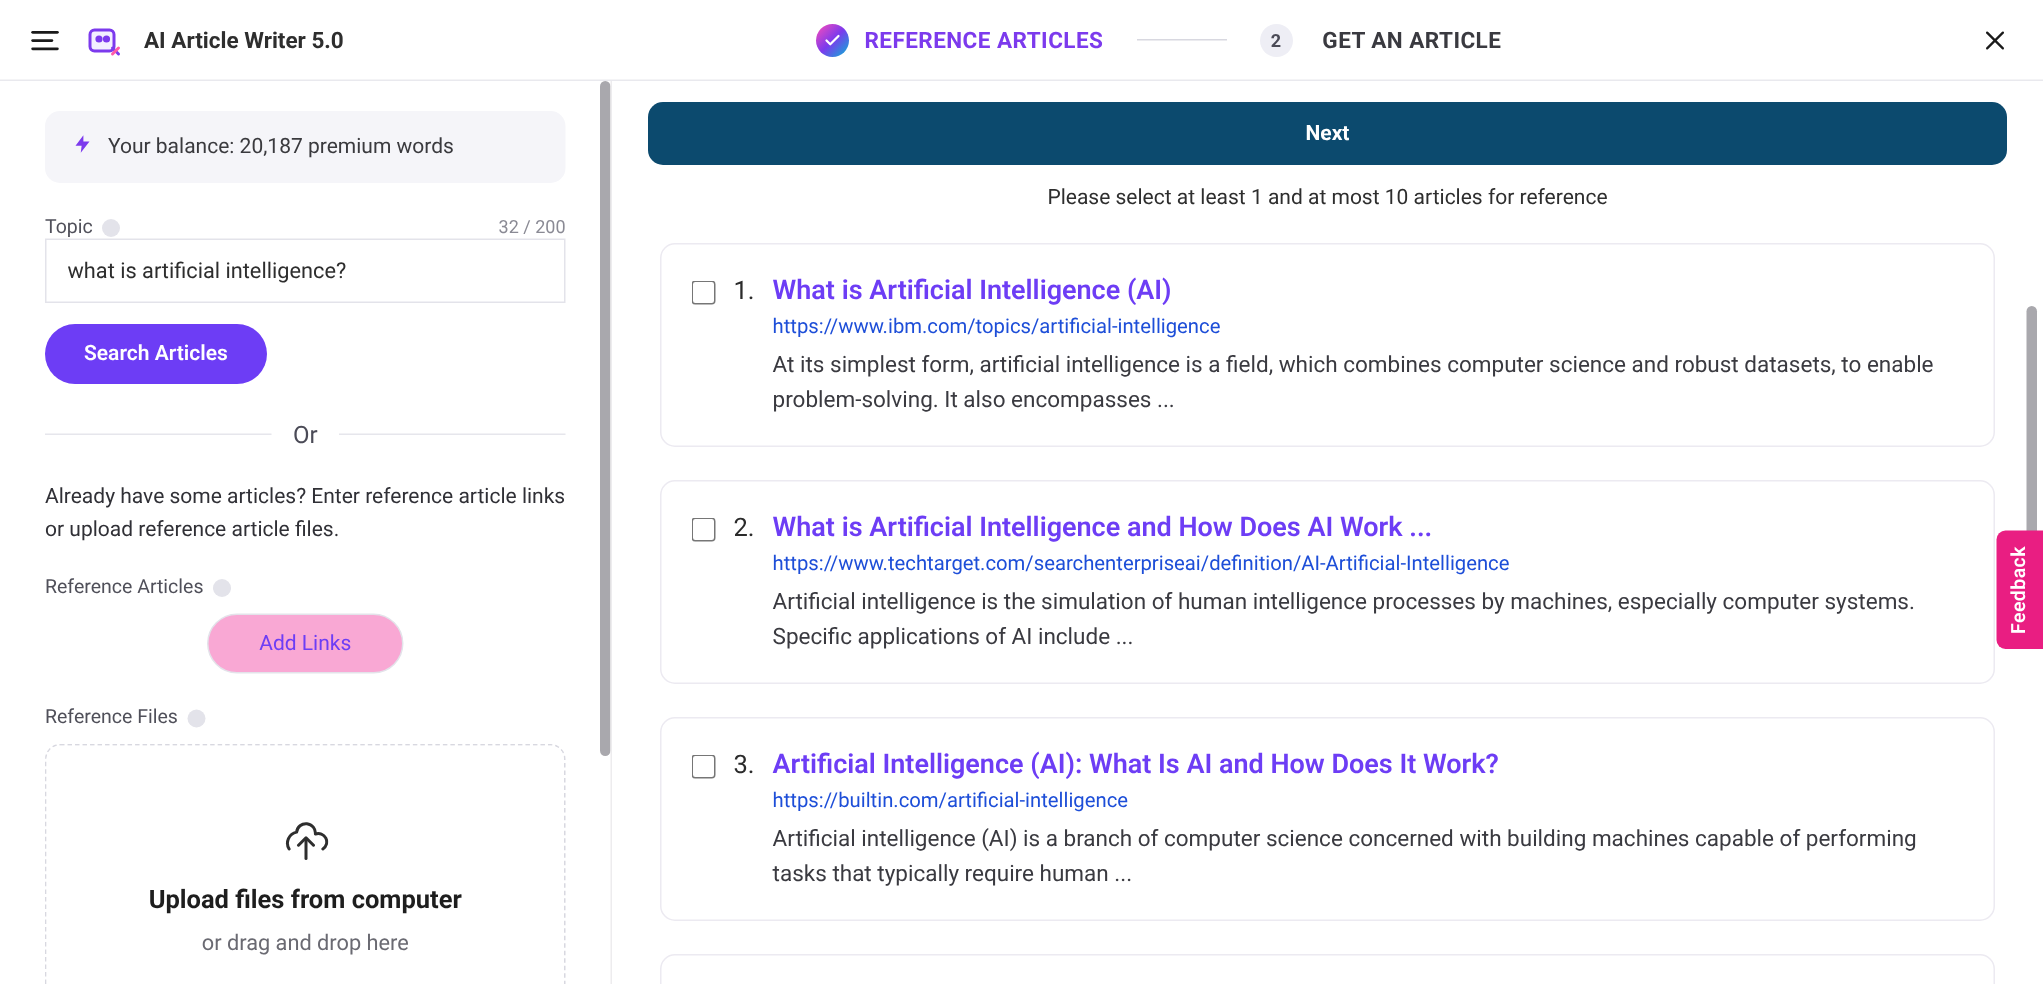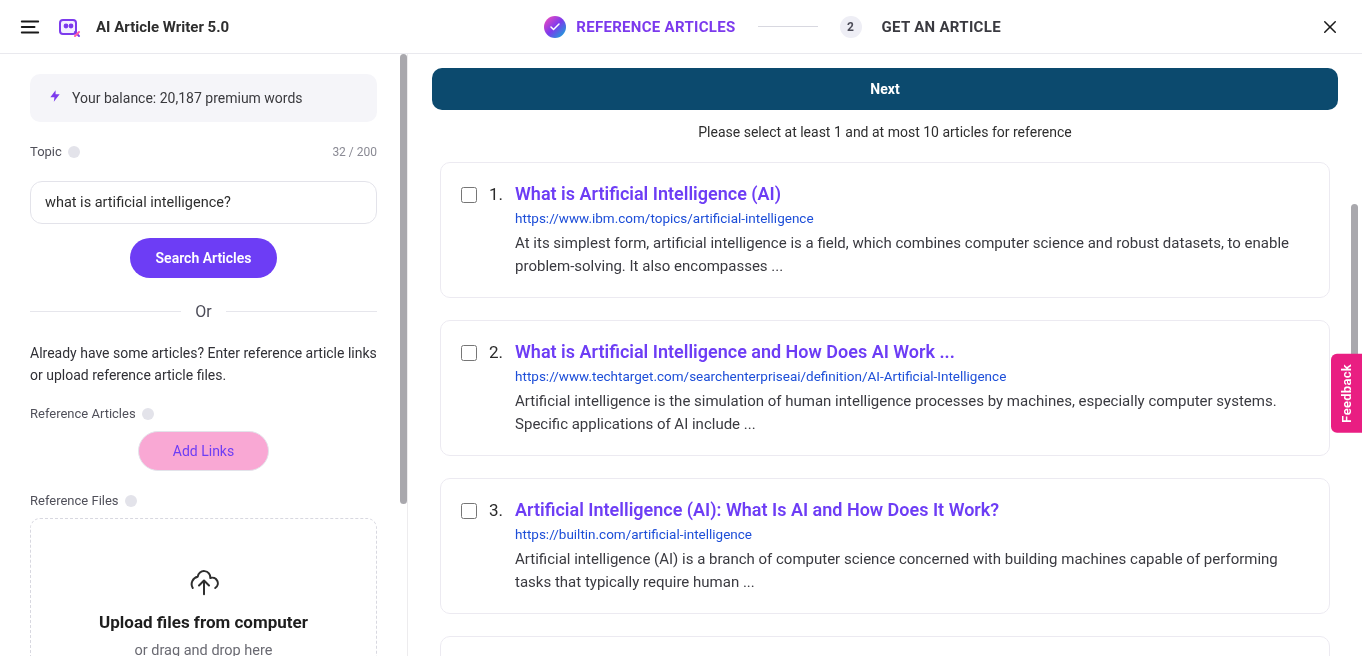--- a/index.html
+++ b/index.html
@@ -26,26 +26,26 @@
 
   
   .body { flex:1; display:flex; overflow:hidden; position:relative; }
 
   
   .left-wrap { width: 408px; border-right:1px solid #edecee; position:relative; overflow:hidden; }
   .left-panel { height:100%; overflow-y:auto; padding: 20px 30px 16px 30px; }
   .balance-pill { background:#f5f5f9; border-radius:10px; padding:14px 18px; display:flex; align-items:center; gap:10px; margin-bottom:22px; }
   .bolt { color:#7c3aed; }
   .balance-text { color:#3a3a3e; font-size:14px; }
-  .field-row { display:flex; justify-content:space-between; align-items:center; margin-bottom:22px; }
+  .field-row { display:flex; justify-content:space-between; margin-bottom:0; }
   .field-label { font-size:13px; color:#50505a; display:flex; align-items:center; gap:6px; }
   .info-dot { width:12px; height:12px; border-radius:50%; background:#e3e3ea; display:inline-block; }
   .counter { font-size:12px; color:#8a8a94; }
-  .topic-input { width:100%; border:1px solid #e3e3ea; border-radius:12px; padding:12px 14px; font-size:14.5px; color:#2e2e2e; }
-  .search-btn-wrap { display:flex; justify-content:center; margin-top:14px; margin-bottom:24px; }
+  .topic-input { width:100%; border:1px solid #e3e3ea; border-radius:0; padding:12px 14px; font-size:14.5px; color:#2e2e2e; }
+  .search-btn-wrap { display:flex; margin-top:14px; margin-bottom:24px; }
   .search-btn { background:#6d3df5; color:#fff; border:none; border-radius:22px; padding:12px 26px; font-size:14px; font-weight:600; cursor:pointer; }
   .or-divider { display:flex; align-items:center; gap:14px; margin: 14px 0 22px; color:#4b4b57; }
   .or-divider .line { flex:1; height:1px; background:#e6e6ec; }
   .helper-text { font-size:14px; color:#303036; line-height:1.55; margin-bottom:20px; }
   .sub-label { font-size:13px; color:#50505a; display:flex; align-items:center; gap:6px; margin-bottom:10px; }
   .add-links-wrap { display:flex; justify-content:center; margin-bottom:22px; }
   .add-links-btn { background:#f9a8d4; border:1px solid #e3e3ea; color:#6d3df5; font-weight:400; border-radius:22px; padding:11px 34px; font-size:14px; cursor:pointer; }
   .dropzone { border:1.5px dashed #d8d8e0; border-radius:10px; height:190px; display:flex; flex-direction:column; align-items:center; justify-content:center; gap:10px; text-align:center; }
   .dropzone .upload-icon { color:#2e2e2e; }
   .dropzone .dz-title { font-size:17px; font-weight:700; color:#1e1e1e; }

